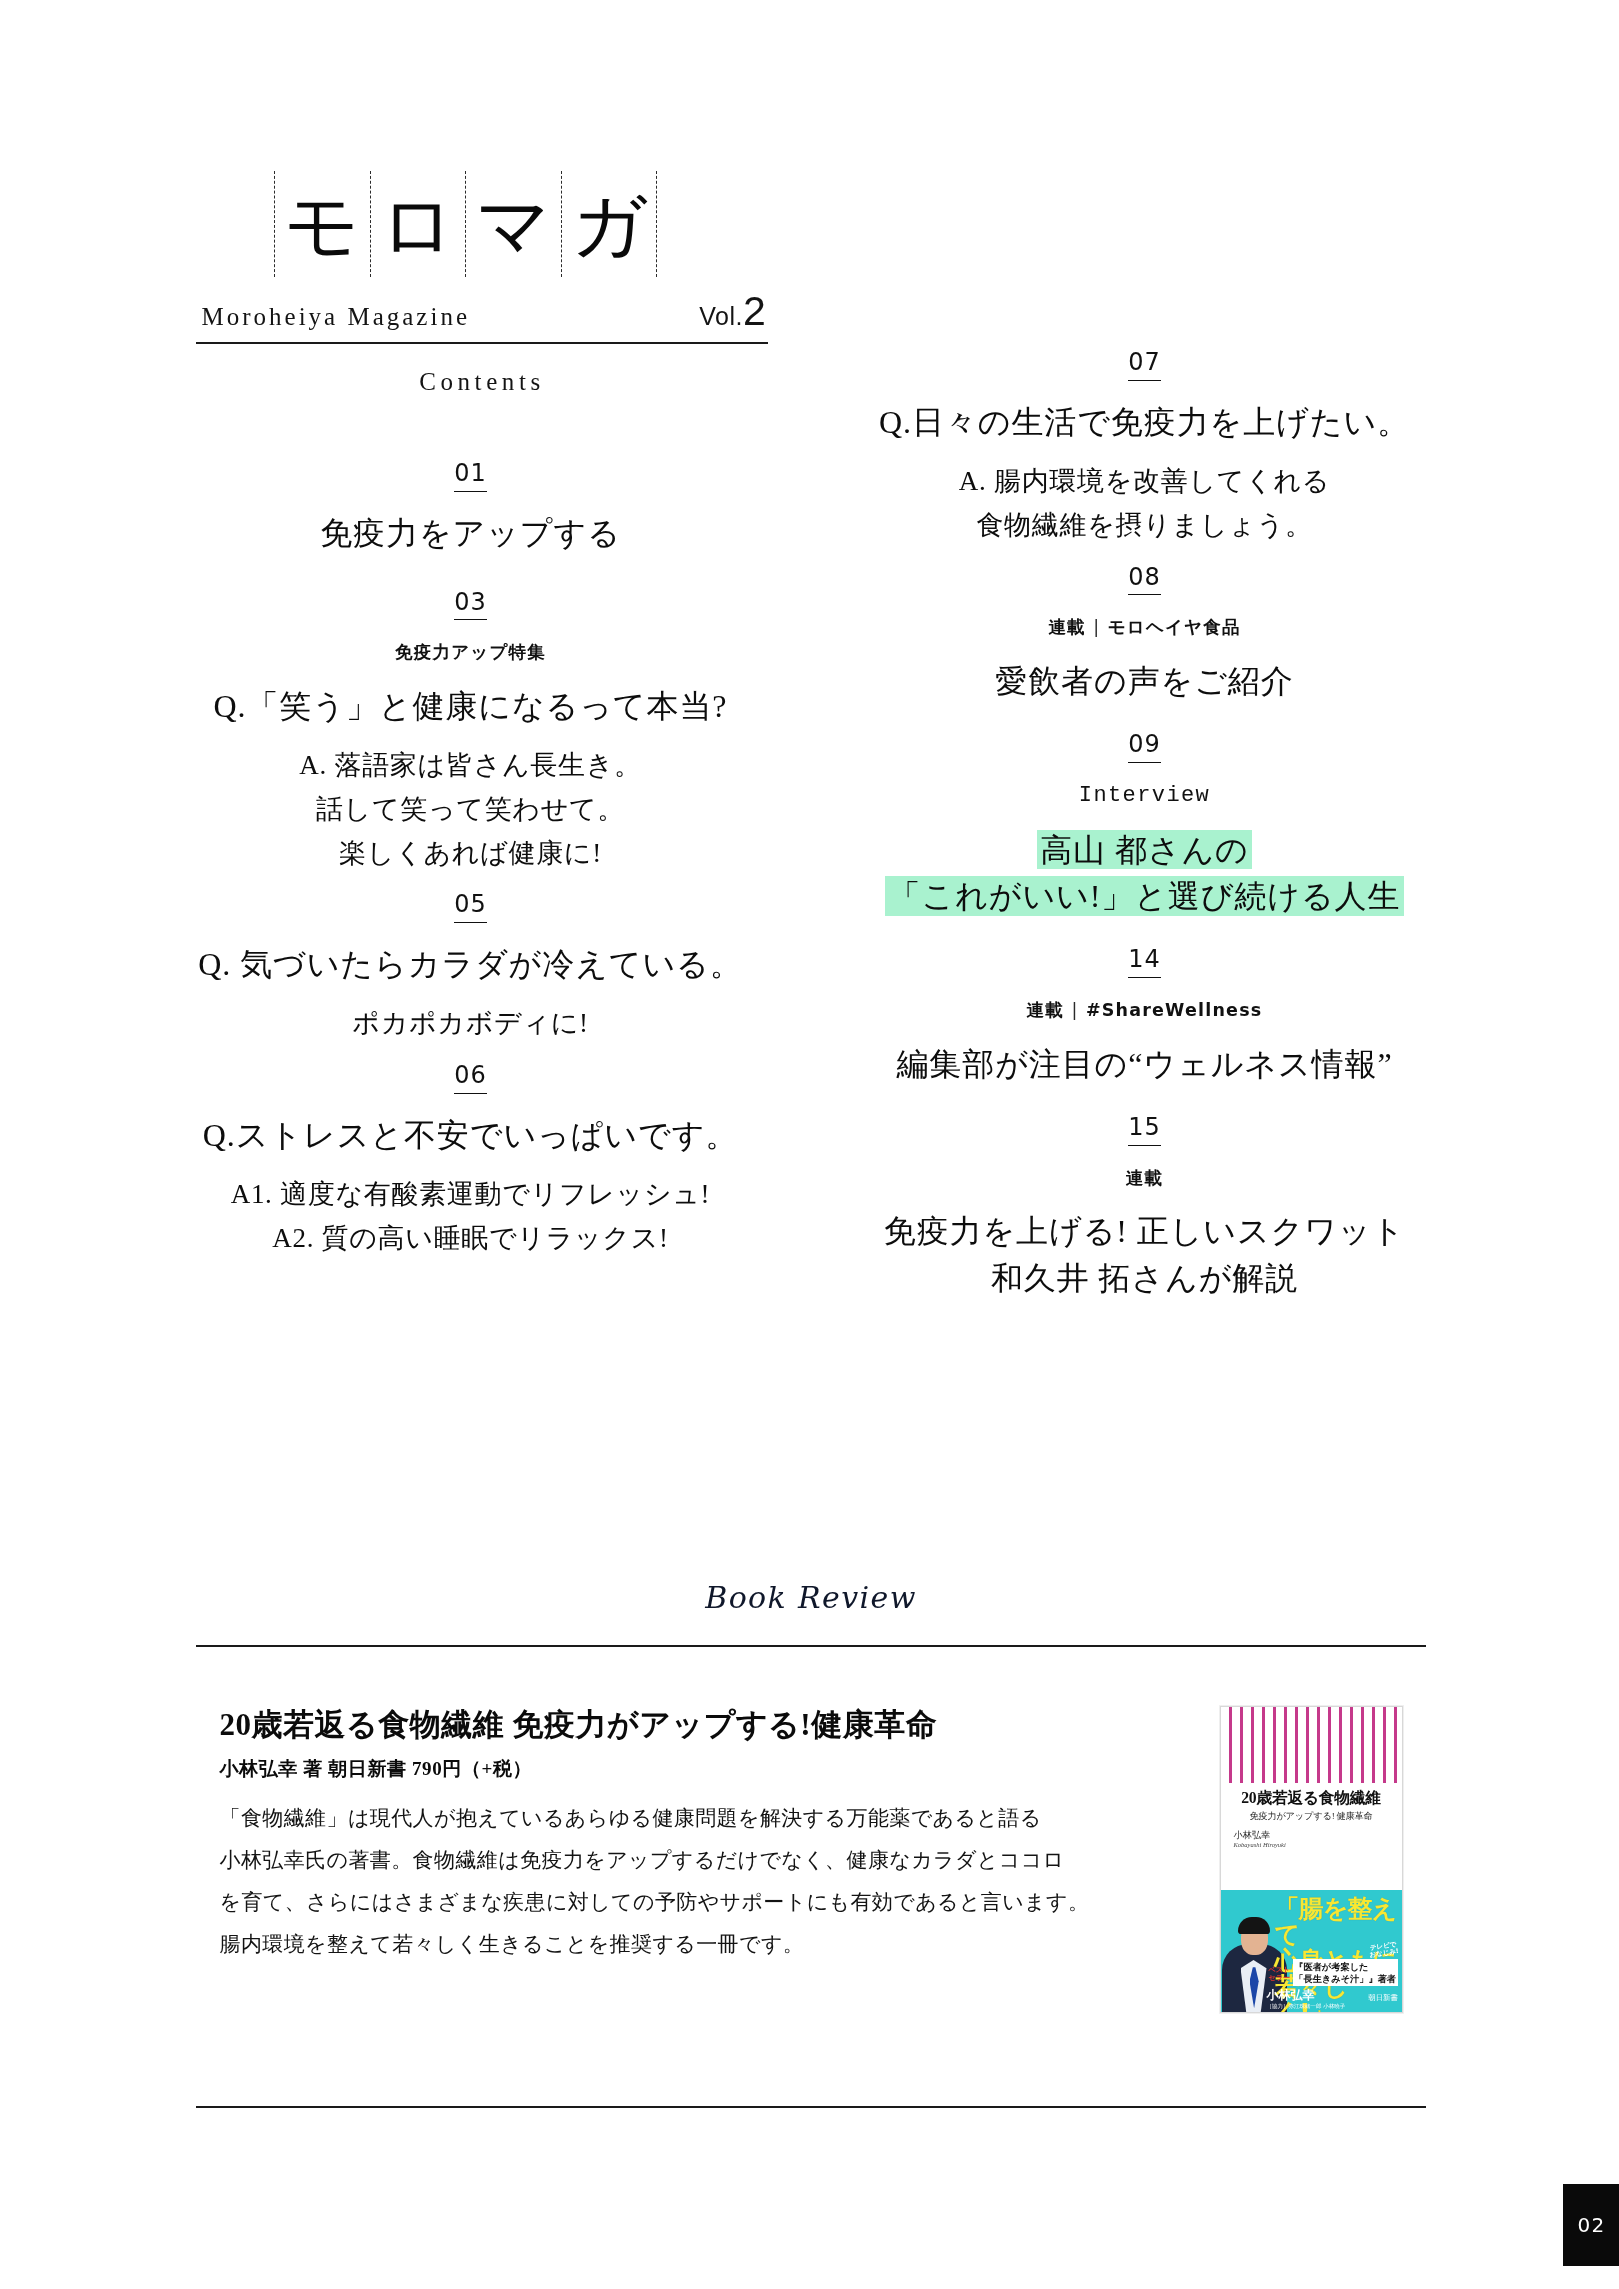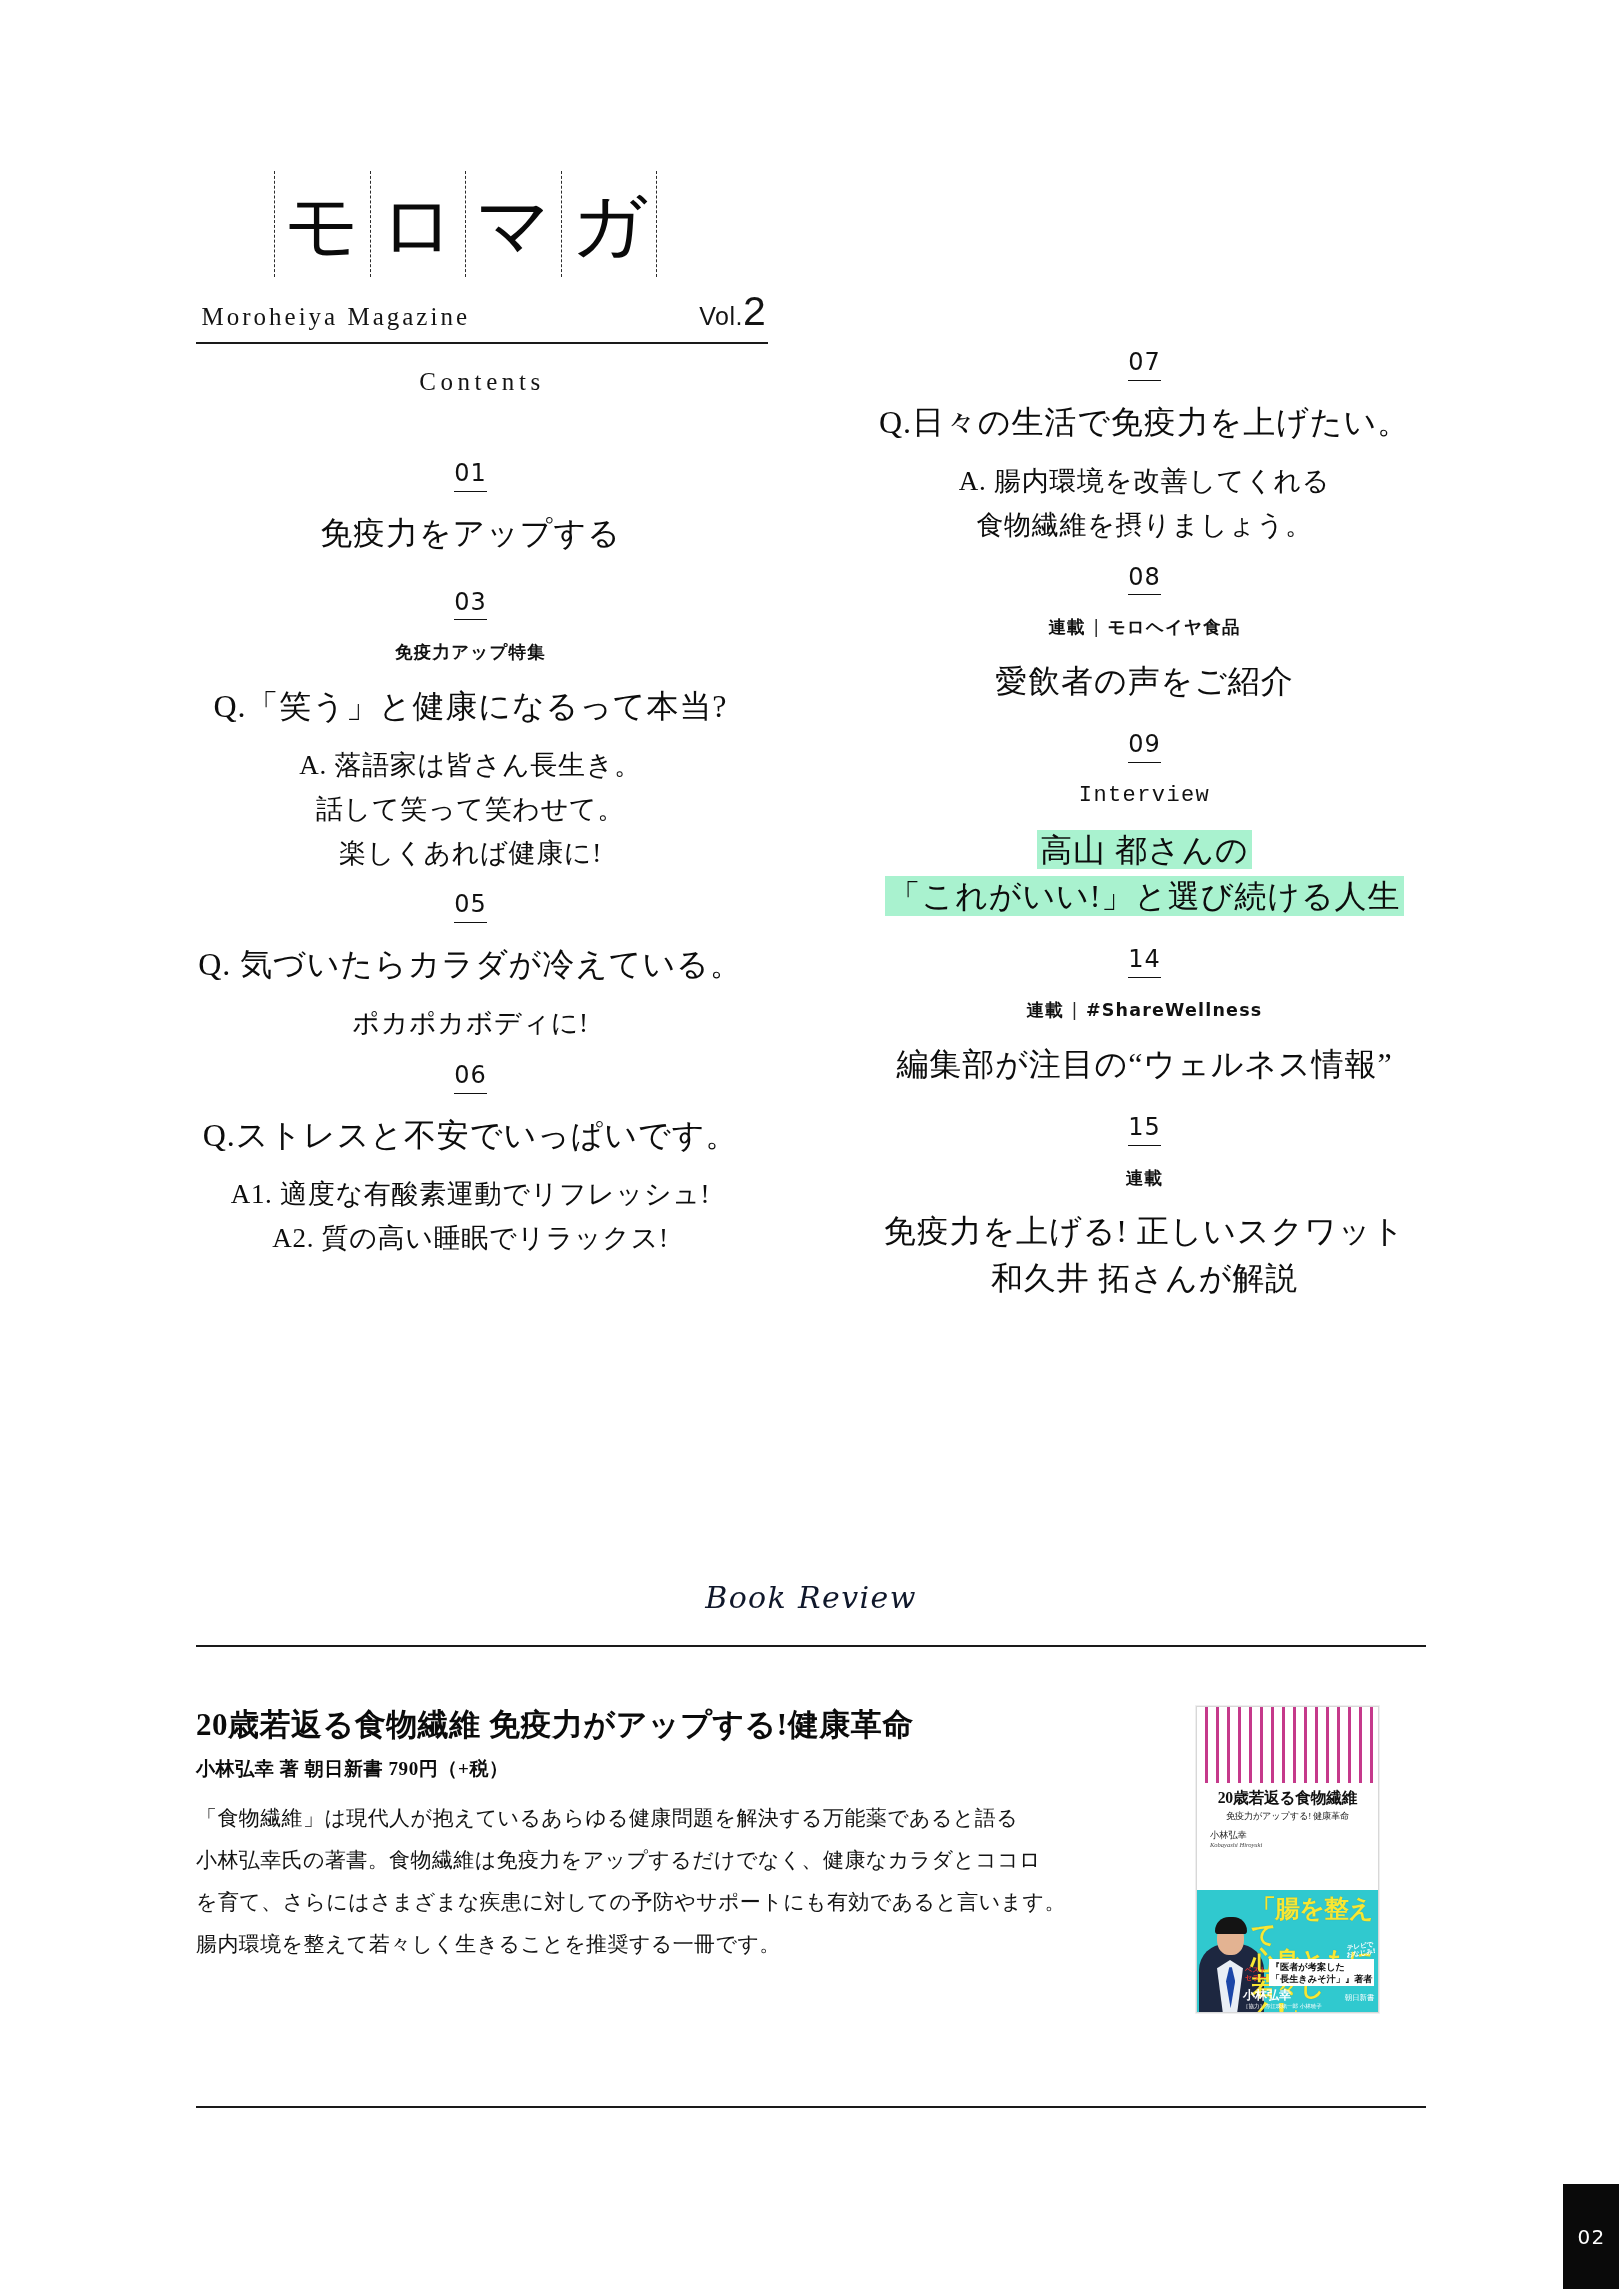--- a/index.html
+++ b/index.html
@@ -206,20 +206,21 @@
   }
 
   .review {
     position: absolute;
     left: 196px;
     top: 1706px;
     width: 1230px;
     display: flex;
     gap: 31px;
     align-items: flex-start;
+    justify-content: center;
   }
   .review-text { width: 969px; }
   .book-title {
     font-family: "Liberation Serif", "DejaVu Serif", serif;
     font-weight: 700;
     font-size: 31px;
     letter-spacing: 0.5px;
     color: #0b0b0b;
     line-height: 1.25;
   }
@@ -434,21 +435,21 @@
     font-size: 5.5px;
     color: #ffffff;
   }
 
   
   .page-tab {
     position: absolute;
     right: 0;
     top: 2184px;
     width: 57px;
-    height: 106px;
+    height: 82px;
     background: #0a0a0a;
     color: #ffffff;
     display: flex;
     align-items: center;
     justify-content: center;
   }
   .page-tab span {
     font-family: "DejaVu Sans", "Liberation Sans", sans-serif;
     font-size: 20px;
     letter-spacing: 1.4px;

